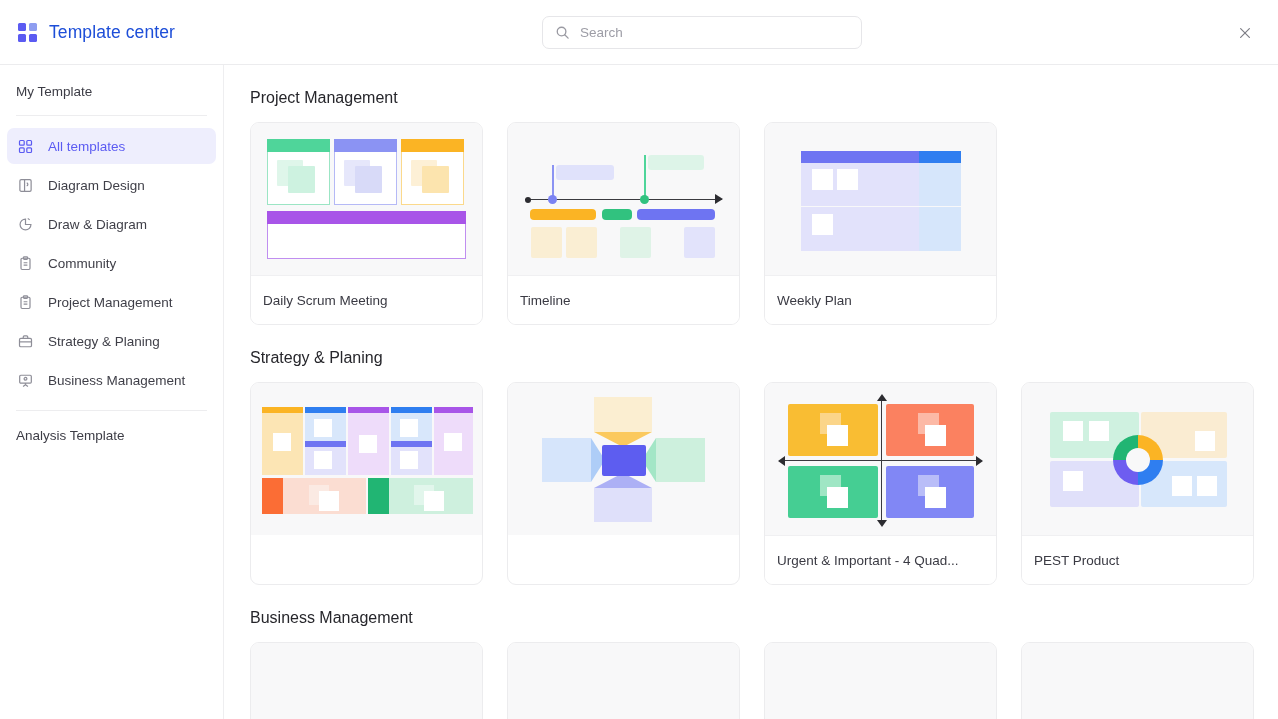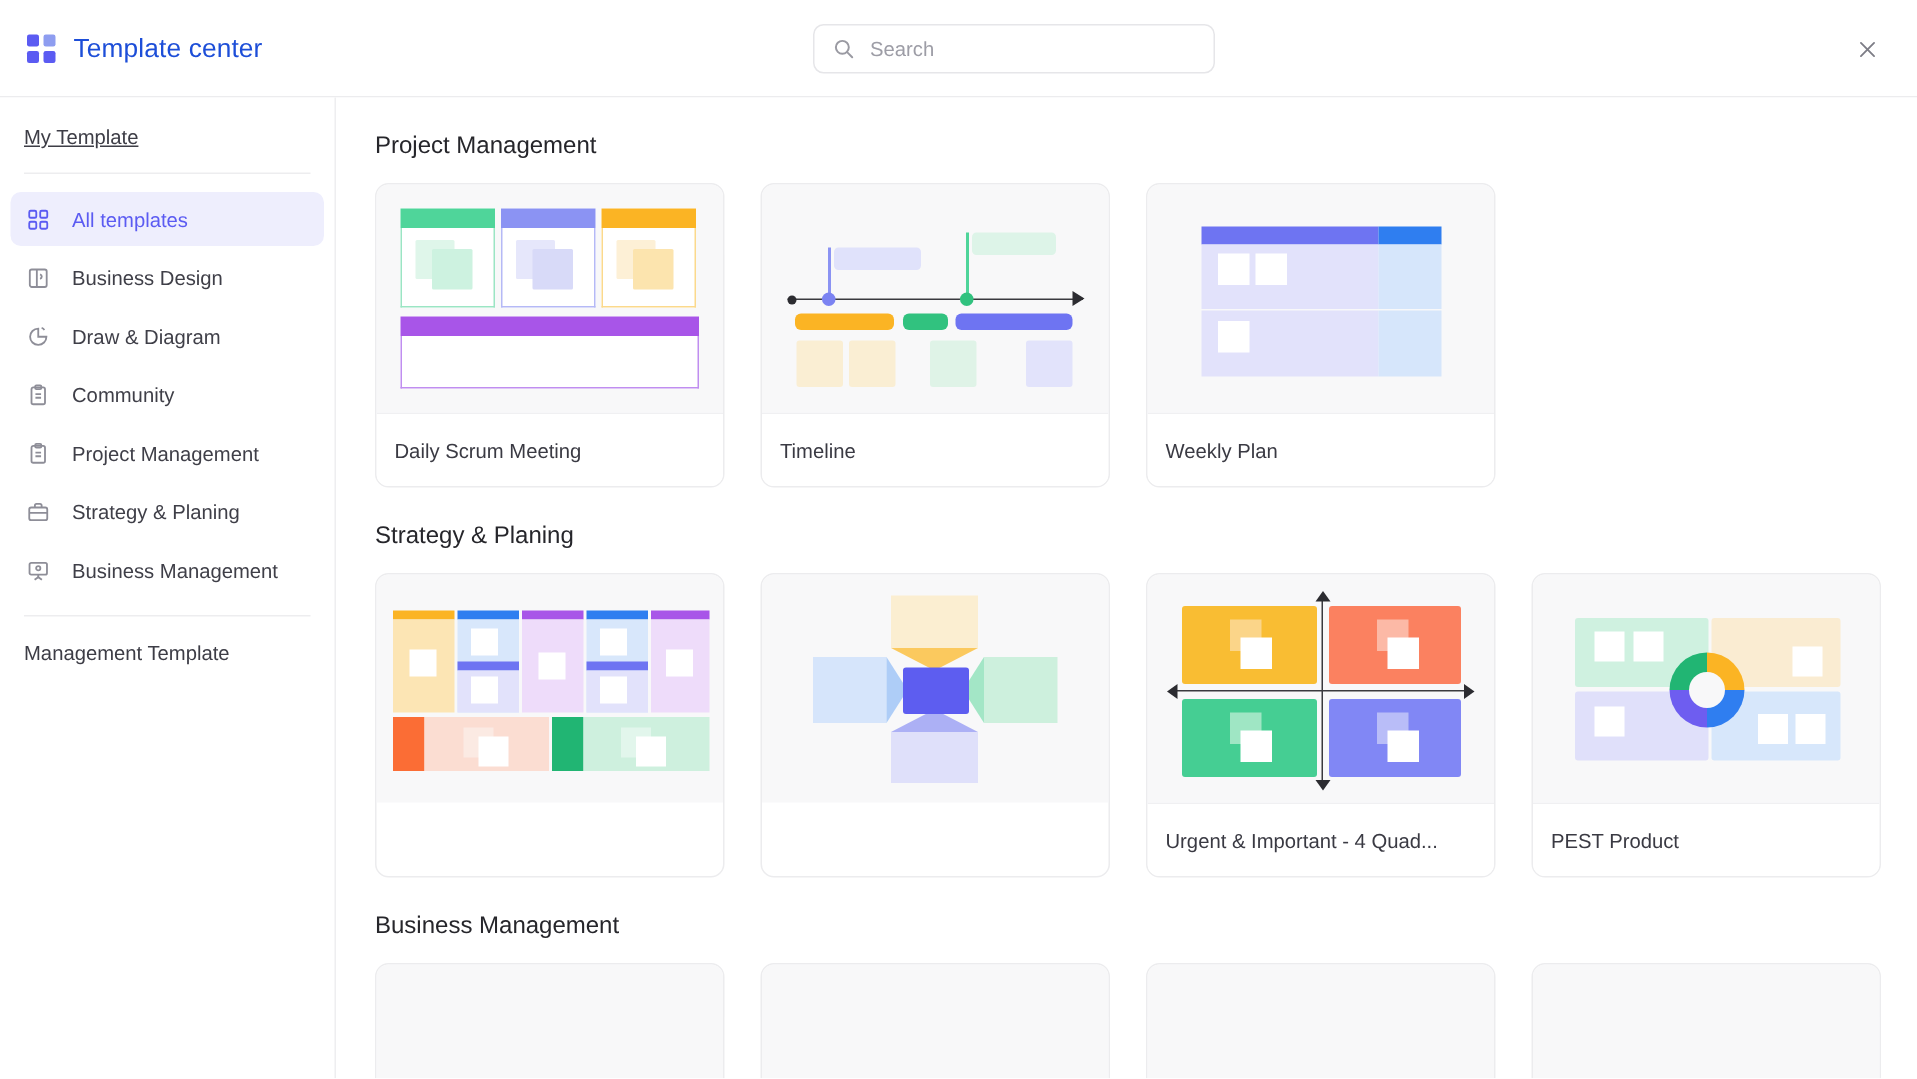--- a/index.html
+++ b/index.html
@@ -19,21 +19,21 @@
     background: #fff; border-bottom: 1px solid #ececee;
     display: flex; align-items: center;
   }
   .brand { display: flex; align-items: center; gap: 12px; padding-left: 18px; }
   .logo { width: 19px; height: 19px; display: grid;
           grid-template-columns: 8px 8px; grid-template-rows: 8px 8px; gap: 3px; }
   .logo i { display:block; border-radius: 1.5px; background:#5b5bf2; }
   .logo i.light { background:#8e9df0; }
   .brand-title { font-size: 17.5px; color: #1d4ed8; letter-spacing: .1px; }
 
-  .search-wrap { position:absolute; left: 542px; top: 16px; width: 268px; height: 33px; border-radius: 13px; }
+  .search-wrap { position:absolute; left: 542px; top: 16px; width: 320px; height: 33px; border-radius: 13px; }
   .search-box {
     width: 100%; height: 100%; border: 1px solid #e6e6e9; border-radius: 7px;
     background: #fff; display: flex; align-items: center; padding: 0 12px; gap: 10px;
   }
   .search-ico { width: 15px; height: 15px; flex: 0 0 auto; color:#9a9aa2; }
   .search-input {
     border: none; outline: none; background: transparent; flex: 1;
     font-family: inherit; font-size: 13.5px; color: #3c3c44;
   }
   .search-input::placeholder { color: #9d9da6; }
@@ -42,21 +42,21 @@
     position: absolute; right: 20px; top: 20px; width: 26px; height: 26px;
     display: flex; align-items: center; justify-content: center;
     color: #7d7d86; cursor: pointer; border-radius: 5px;
   }
 
   
   .sidebar {
     position: absolute; left: 0; top: 65px; width: 224px; bottom: 0;
     background: #fff; border-right: 1px solid #eeeef0; padding: 0 7px;
   }
-  .side-head { font-size: 13.5px; color: #3d3d46; padding: 19px 9px 16px 9px; text-decoration: underline; }
+  .side-head { font-size: 13.5px; color: #3d3d46; padding: 19px 9px 16px 9px; }
   .side-sep { height: 1px; background: #ededef; margin: 0 9px; }
   .side-list { padding: 9px 0 0 0; }
   .side-item {
     display: flex; align-items: center; gap: 14px; height: 36px;
     padding: 0 10px; margin: 3px 0; border-radius: 7px; cursor: pointer;
     color: #3f3f48; font-size: 13.5px;
   }
   .side-item .ic { width: 17px; height: 17px; color:#8e8e98; flex:0 0 auto;
                    display:flex; align-items:center; justify-content:center; }
   .side-item.active { background: #eeeefd; color: #5b5bf2; }
@@ -167,21 +167,21 @@
       </div>
 
       <div class="side-item">
         <span class="ic">
           <svg viewBox="0 0 16 16" width="15" height="15" fill="none" stroke="currentColor" stroke-width="1.3">
             <rect x="2" y="1.8" width="12" height="12.4" rx="1.4"></rect>
               <path d="M7 1.8v12.4"></path>
               <path d="M9.3 5.2c1.6 .6 1.6 2.6 0 3.2"></path>
           </svg>
         </span>
-        <span>Business Design</span>
+        <span>Diagram Design</span>
       </div>
 
       <div class="side-item">
         <span class="ic">
           <svg viewBox="0 0 16 16" width="15" height="15" fill="none" stroke="currentColor" stroke-width="1.3">
             <path d="M8 8V2.2A5.8 5.8 0 1 0 13.8 8z"></path>
               <path d="M10.4 1.6a5 5 0 0 1 2 1.6"></path>
           </svg>
         </span>
         <span>Draw &amp; Diagram</span>
@@ -228,21 +228,21 @@
               <path d="M5.4 14.4L8 12.6l2.6 1.8"></path>
             <circle cx="8" cy="6.2" r="1.5"></circle>
           </svg>
         </span>
         <span>Business Management</span>
       </div>
 
 
     </div>
     <div class="side-sep" style="margin-top:12px"></div>
-    <div class="side-foot">Management Template</div>
+    <div class="side-foot">Analysis Template</div>
   </div>
 
   <div class="content">
 
     <div class="section-title">Project Management</div>
     <div class="grid">
 
       <div class="card">
         <div class="thumb">
           <div class="tz ds-col" style="left:16px">

